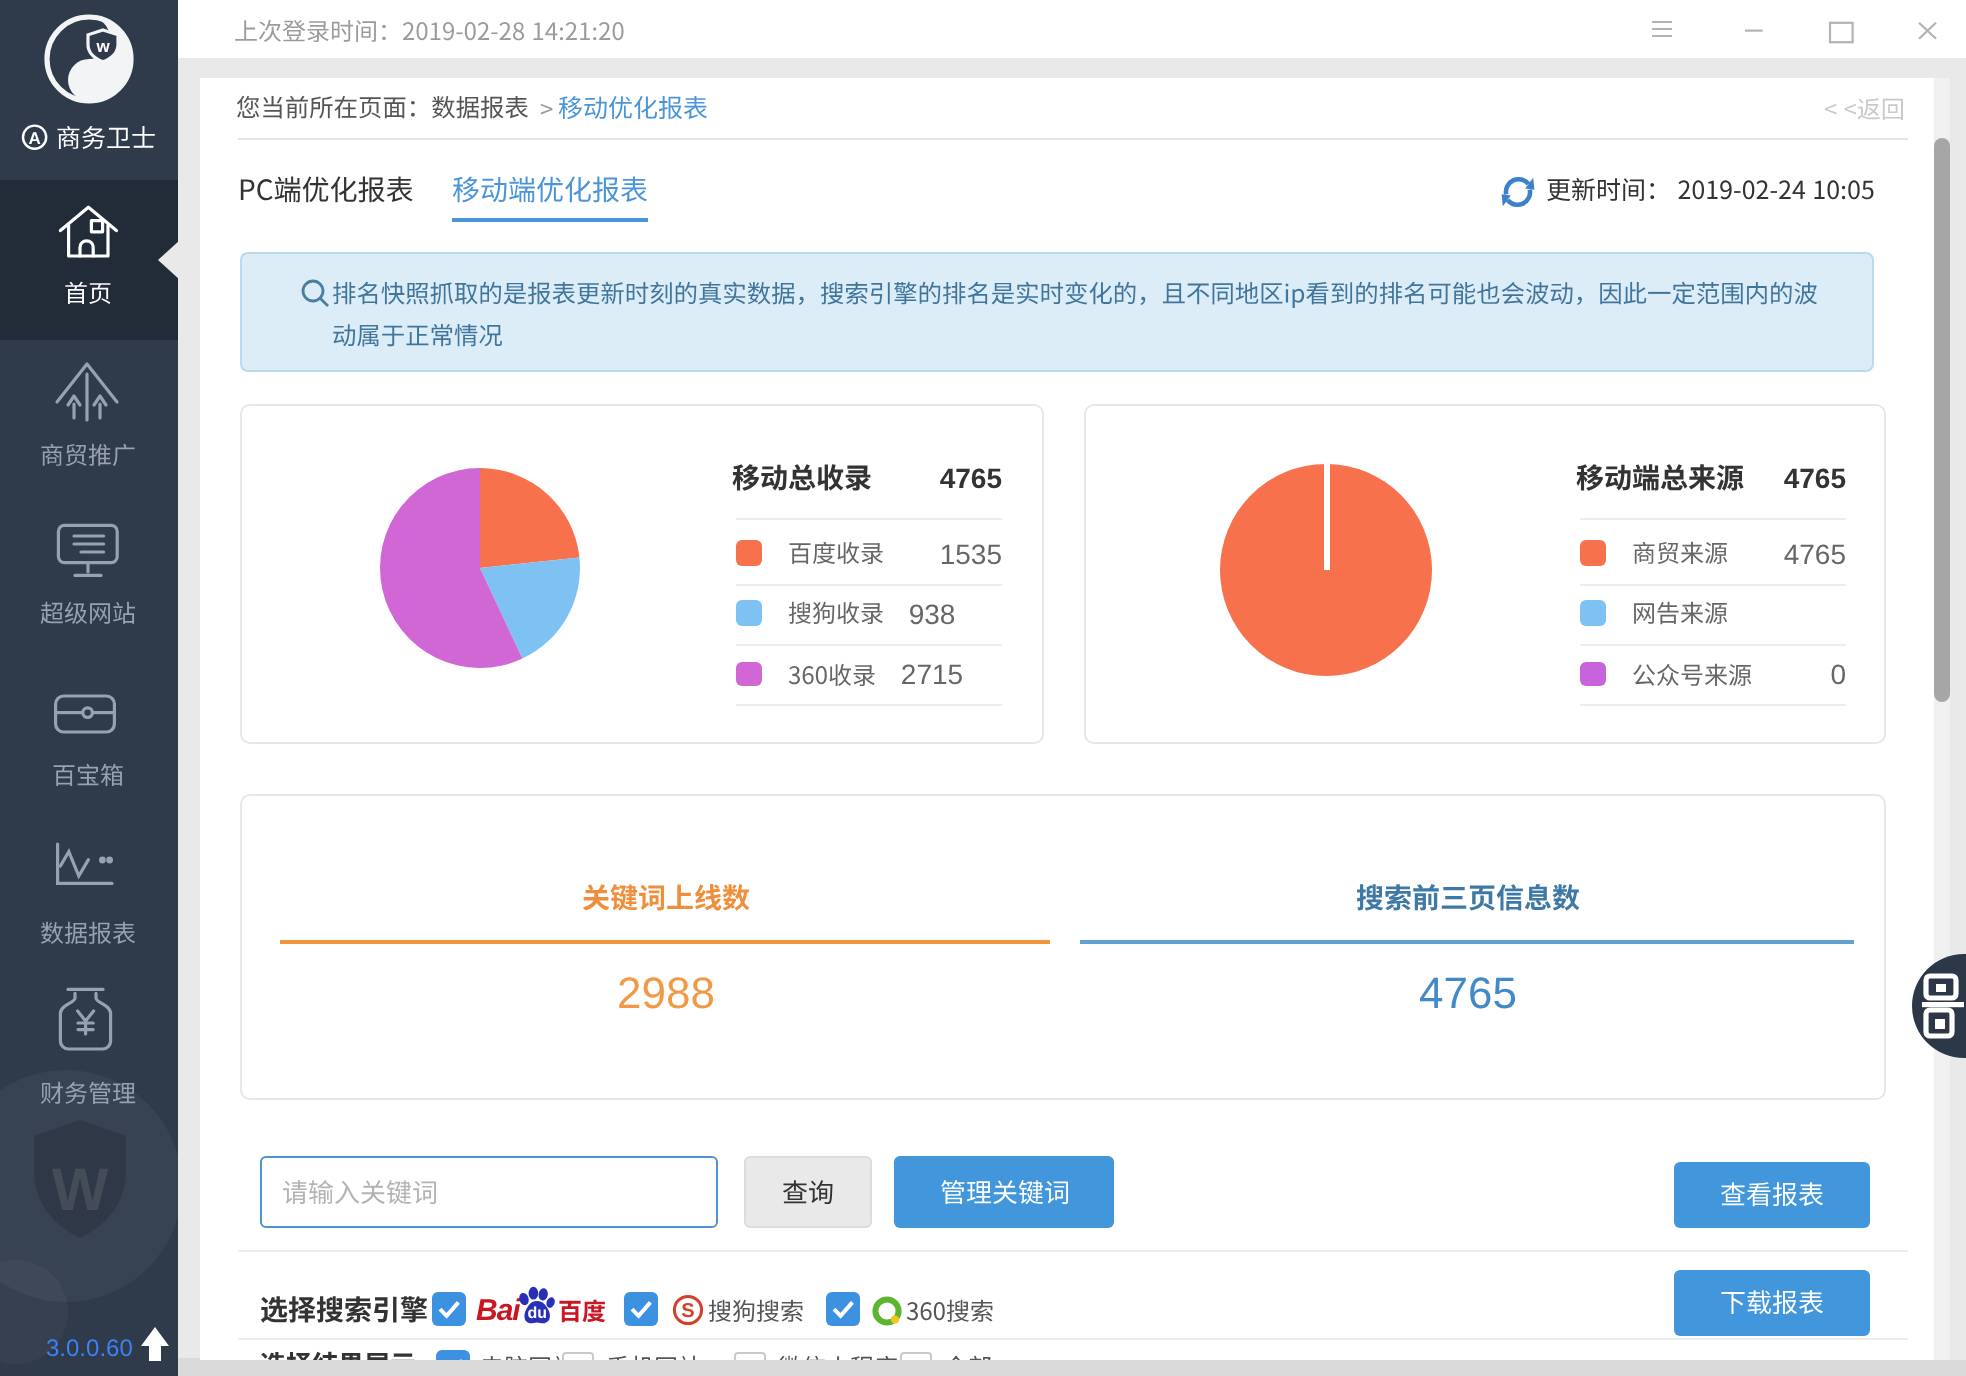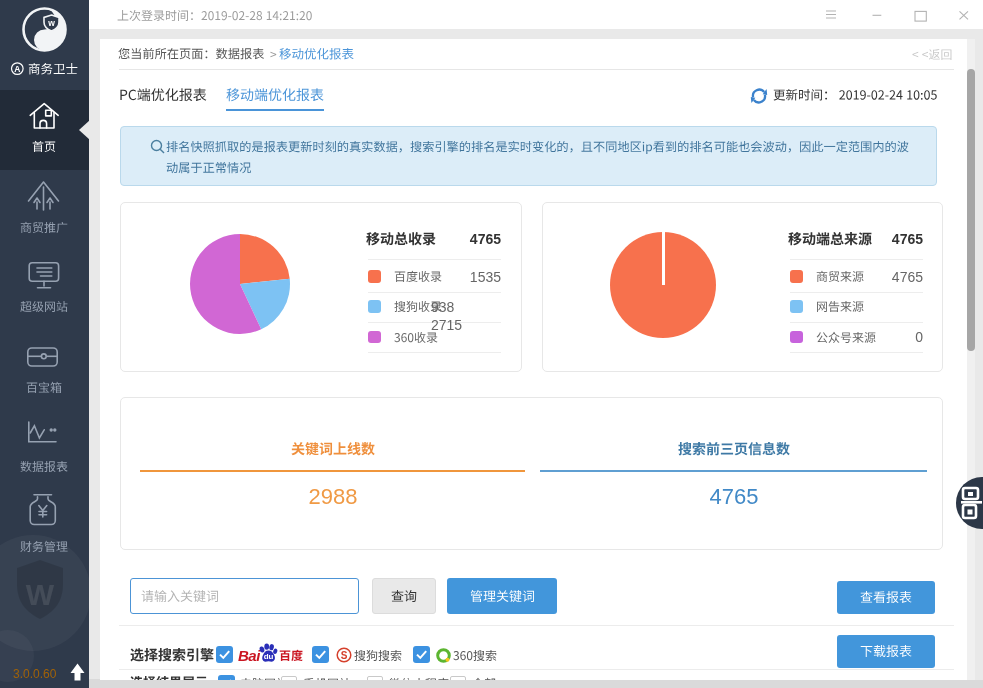--- a/index.html
+++ b/index.html
@@ -426,33 +426,33 @@
 <div style="position:absolute;left:368px;top:291.5px;width:133px;height:1px;background:#ededed"></div>
 <div style="position:absolute;left:368px;top:300.0px;width:12.5px;height:12.5px;background:#7dc2f3;border-radius:3px"></div>
 <svg class="tr" style="left:394.0px;top:299.0px" width="52" height="18">
     <g fill="#666666" transform="translate(0,12.0) scale(0.012000,-0.012000)">
       <use href="#g52" x="0"></use>
       <use href="#g92" x="1000"></use>
       <use href="#g91" x="2000"></use>
       <use href="#g3" x="3000"></use>
     </g>
   </svg>
-<div style="position:absolute;left:431px;top:297.5px;width:70px;height:18px;font:14px 'Liberation Sans',sans-serif;color:#666;text-align:left;line-height:18px">938</div>
+<div style="position:absolute;left:431px;top:297.5px;width:70px;height:18px;font:14px 'Liberation Sans',sans-serif;color:#666;text-align:center;line-height:18px">938</div>
 <div style="position:absolute;left:368px;top:321.5px;width:133px;height:1px;background:#ededed"></div>
 <div style="position:absolute;left:368px;top:330.5px;width:12.5px;height:12.5px;background:#d167d4;border-radius:3px"></div>
 <svg class="tr" style="left:394.0px;top:329.5px" width="48" height="18">
     <g fill="#666666" transform="translate(0,12.0) scale(0.012000,-0.012000)">
       <use href="#g93" x="0"></use>
       <use href="#g94" x="555"></use>
       <use href="#g8" x="1110"></use>
       <use href="#g91" x="1665"></use>
       <use href="#g3" x="2665"></use>
     </g>
   </svg>
-<div style="position:absolute;left:431px;top:316px;width:70px;height:18px;font:14px 'Liberation Sans',sans-serif;color:#666;text-align:left;line-height:18px">2715</div>
+<div style="position:absolute;left:431px;top:328px;width:70px;height:18px;font:14px 'Liberation Sans',sans-serif;color:#666;text-align:center;line-height:18px">2715</div>
 <div style="position:absolute;left:368px;top:352px;width:133px;height:1px;background:#ededed"></div>
 <div style="position:absolute;left:368px;top:259px;width:133px;height:1px;background:#ededed"></div>
 <svg class="tr" style="left:788.0px;top:230.2px" width="88" height="21">
     <g fill="#333333" transform="translate(0,14.0) scale(0.014000,-0.014000)">
       <use href="#g84" x="0"></use>
       <use href="#g85" x="1000"></use>
       <use href="#g95" x="2000"></use>
       <use href="#g86" x="3000"></use>
       <use href="#g96" x="4000"></use>
       <use href="#g97" x="5000"></use>
@@ -814,15 +814,15 @@
     </g>
   </svg>
 <svg class="tr" style="left:20.0px;top:538.5px" width="52" height="18">
     <g fill="#96a1b1" transform="translate(0,12.0) scale(0.012000,-0.012000)">
       <use href="#g164" x="0"></use>
       <use href="#g154" x="1000"></use>
       <use href="#g128" x="2000"></use>
       <use href="#g129" x="3000"></use>
     </g>
   </svg>
-<div style="position:absolute;left:13px;top:666px;width:60px;height:16px;font:12px 'Liberation Sans',sans-serif;color:#a16207;line-height:16px">3.0.0.60</div>
+<div style="position:absolute;left:23px;top:666px;width:60px;height:16px;font:12px 'Liberation Sans',sans-serif;color:#3b82f6;line-height:16px">3.0.0.60</div>
 <svg class="tr" style="left:68px;top:661px" width="18" height="20">
 <path d="M6.5,19.5 v-7.5 h-4 l7,-9.5 7,9.5 h-4 v7.5 Z" fill="#fff"></path>
   </svg>
 </body></html>

